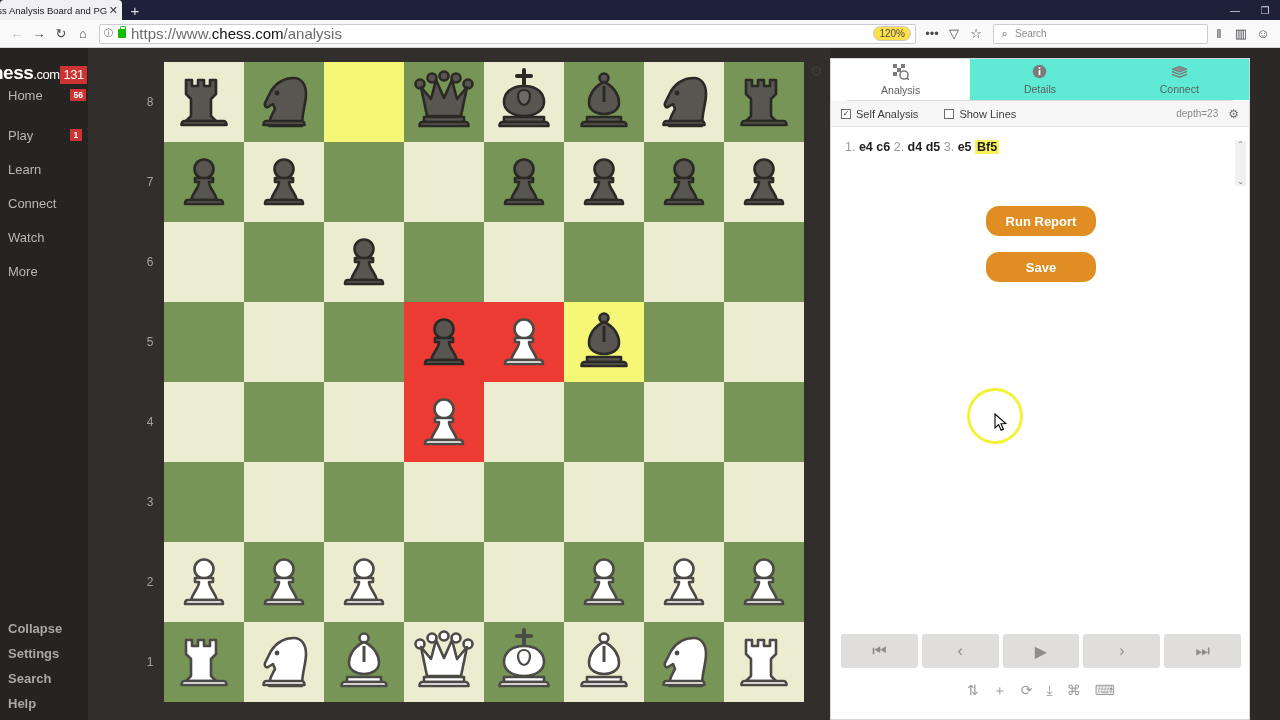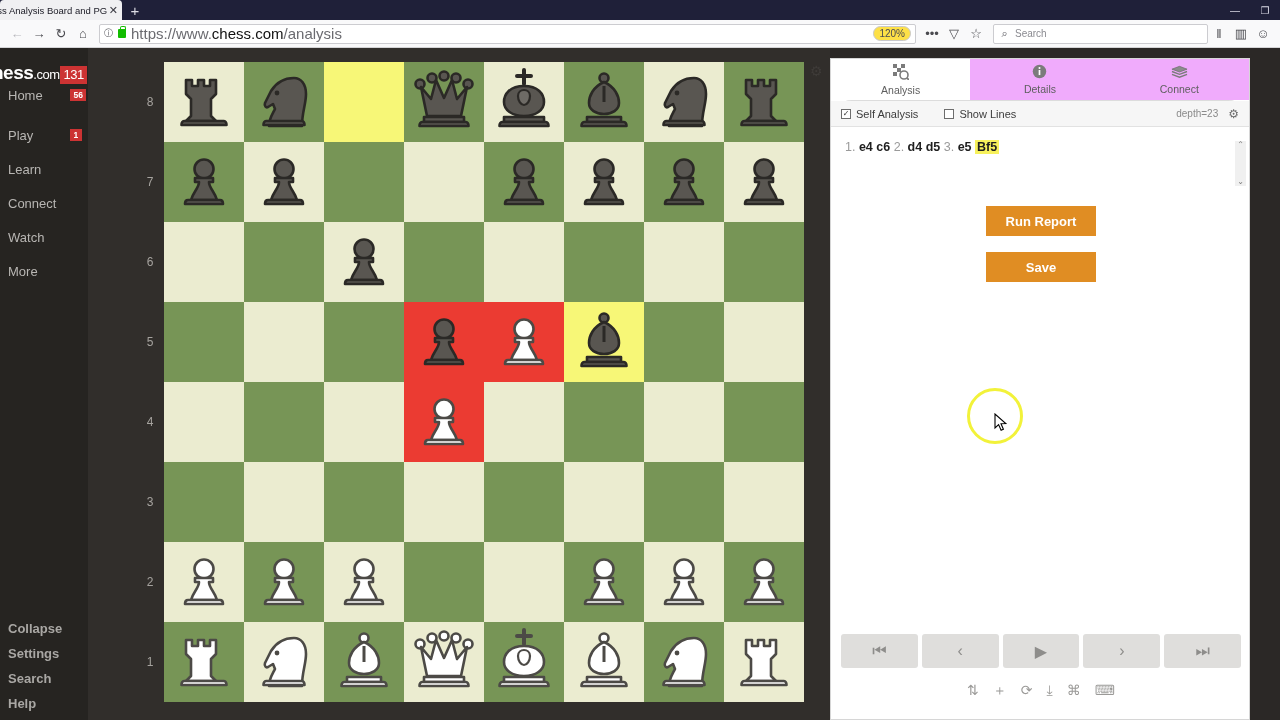--- a/index.html
+++ b/index.html
@@ -125,21 +125,21 @@
   
   #panel {
     position:absolute; left:830px; top:58px; width:420px; height:662px;
     background:#fff; border:1px solid #d6d6d6;
   }
   #tabs { display:flex; height:42px; border-bottom:1px solid #dcdcdc;border-radius:21px; }
   .ptab {
     flex:1; display:flex; flex-direction:column; align-items:center; justify-content:center;
     gap:2px; cursor:pointer; background:#fff;
   }
-  .ptab.inactive { background:#f0abfc; }
+  .ptab.inactive { background:#5eead4; }
   .ptab .ico { font-size:13px; color:#7b7b7b; line-height:1; }
   .ptab .lbl { font-size:10.5px; color:#5e5e5e; }
   #optbar {
     height:26px; display:flex; align-items:center; padding:0 10px; gap:0;
     background:#f6f6f6; border-bottom:1px solid #e2e2e2;
   }
   .chk { display:flex; align-items:center; gap:5px; cursor:pointer; }
   .chkbox {
     width:10px; height:10px; border:1.2px solid #6d6d6d; background:#fff;
     display:flex; align-items:center; justify-content:center;
@@ -158,21 +158,21 @@
   #scrollbar {
     position:absolute; right:3px; top:82px; width:11px; height:45px;
     background:#f0f0f0; display:flex; flex-direction:column;
     align-items:center; justify-content:space-between; cursor:pointer;
   }
   .sb-arrow { font-size:8px; color:#7c7c7c; line-height:1; }
 
   .act-btn {
     position:absolute; left:155px; width:110px; height:30px;
     background:#e08d23; color:#fff; font-size:13px; font-weight:700;
-    border:none; border-radius:0; cursor:pointer;
+    border:none; border-radius:13px; cursor:pointer;
     font-family:"Liberation Sans", sans-serif;
   }
 
   #navrow {
     position:absolute; left:10px; top:575px; width:400px; height:34px;
     display:flex; gap:4px;
   }
   .nbtn {
     flex:1; background:#dfdedc; border:none; border-radius:3px; cursor:pointer;
     display:flex; align-items:center; justify-content:center;

